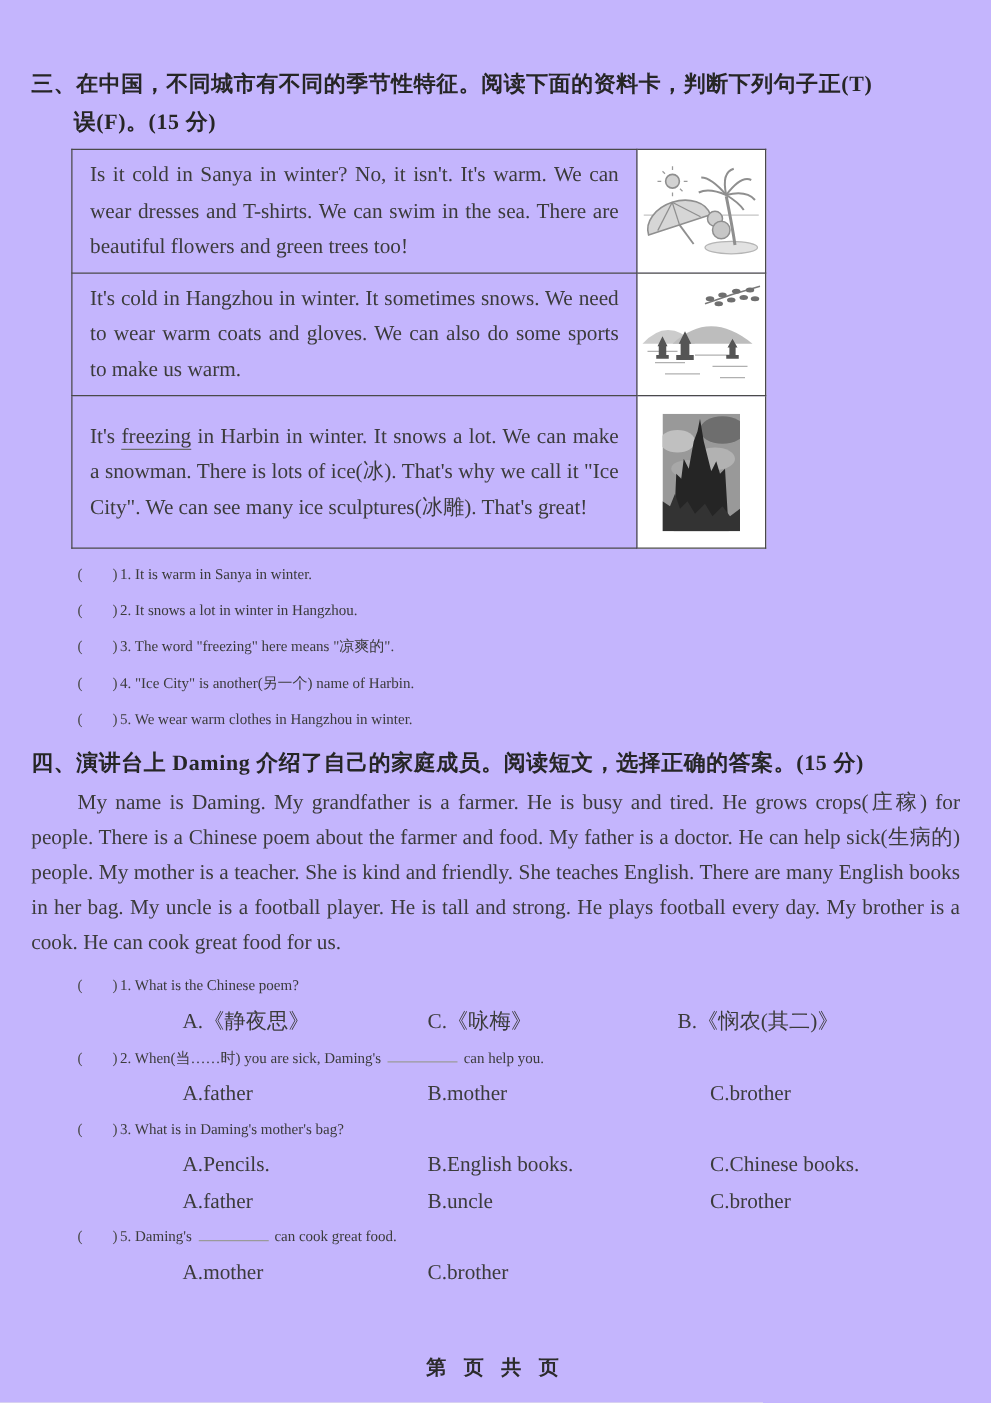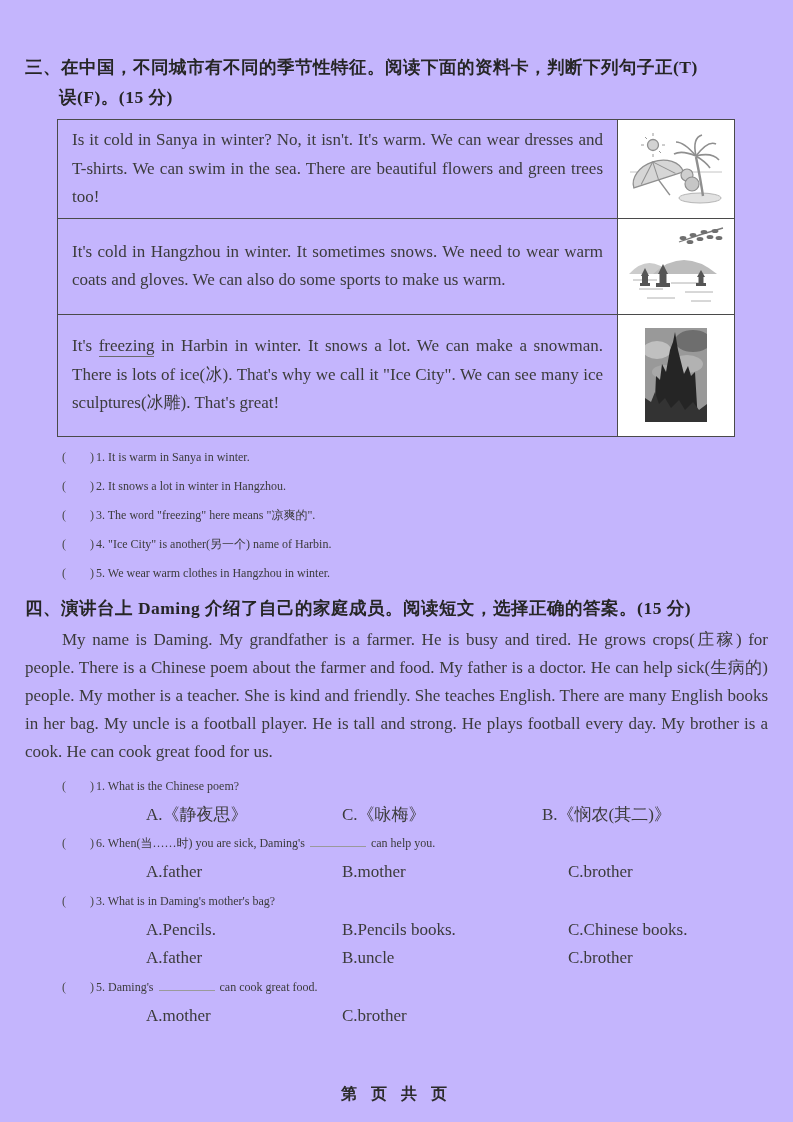--- a/index.html
+++ b/index.html
@@ -13,21 +13,21 @@
   }
   
   .sec-heading {
     font-size:17.5px; line-height:30px; color:#262626; font-weight:600;
     letter-spacing:0.5px;
   }
   .sec-heading .line2 { padding-left:34px; }
 
   
   table.cards {
-    margin:7px 0 6px 32px; width:678px;
+    margin:7px 0 6px 32px; width:556px;
     border-collapse:collapse;
   }
   table.cards td { border:1.5px solid #4a4a4a; vertical-align:middle; }
   td.card-text {
     width:560px; padding:6px 14px; font-size:17px; line-height:28.5px;
     text-align:justify; color:#3b3b3b; font-weight:500;
   }
   td.card-img { text-align:center; background:#fff; }
   .u { border-bottom:1.5px solid #6a6a6a; padding-bottom:1px; }
 
@@ -189,36 +189,36 @@
     </div>
     <div class="opts">
       <span class="opt c1">A.《静夜思》</span>
       <span class="opt c3">C.《咏梅》</span>
       <span class="opt c2">B.《悯农(其二)》</span>
     </div>
   </div>
 
   <div class="mc-block">
     <div class="q-line">
-      <span class="paren">(　　)</span><span>6. When(当……时) you are sick, Daming's</span><span class="blank"></span><span>can help you.</span>
+      <span class="paren">(　　)</span><span>2. When(当……时) you are sick, Daming's</span><span class="blank"></span><span>can help you.</span>
     </div>
     <div class="opts">
       <span class="opt c1">A.father</span>
       <span class="opt c2">B.mother</span>
       <span class="opt c3">C.brother</span>
     </div>
   </div>
 
   <div class="mc-block">
     <div class="q-line">
       <span class="paren">(　　)</span><span>3. What is in Daming's mother's bag?</span>
     </div>
     <div class="opts">
       <span class="opt c1">A.Pencils.</span>
-      <span class="opt c2">B.Pencils books.</span>
+      <span class="opt c2">B.English books.</span>
       <span class="opt c3">C.Chinese books.</span>
     </div>
   </div>
 
   <div class="mc-block">
     <div class="opts">
       <span class="opt c1">A.father</span>
       <span class="opt c2">B.uncle</span>
       <span class="opt c3">C.brother</span>
     </div>

